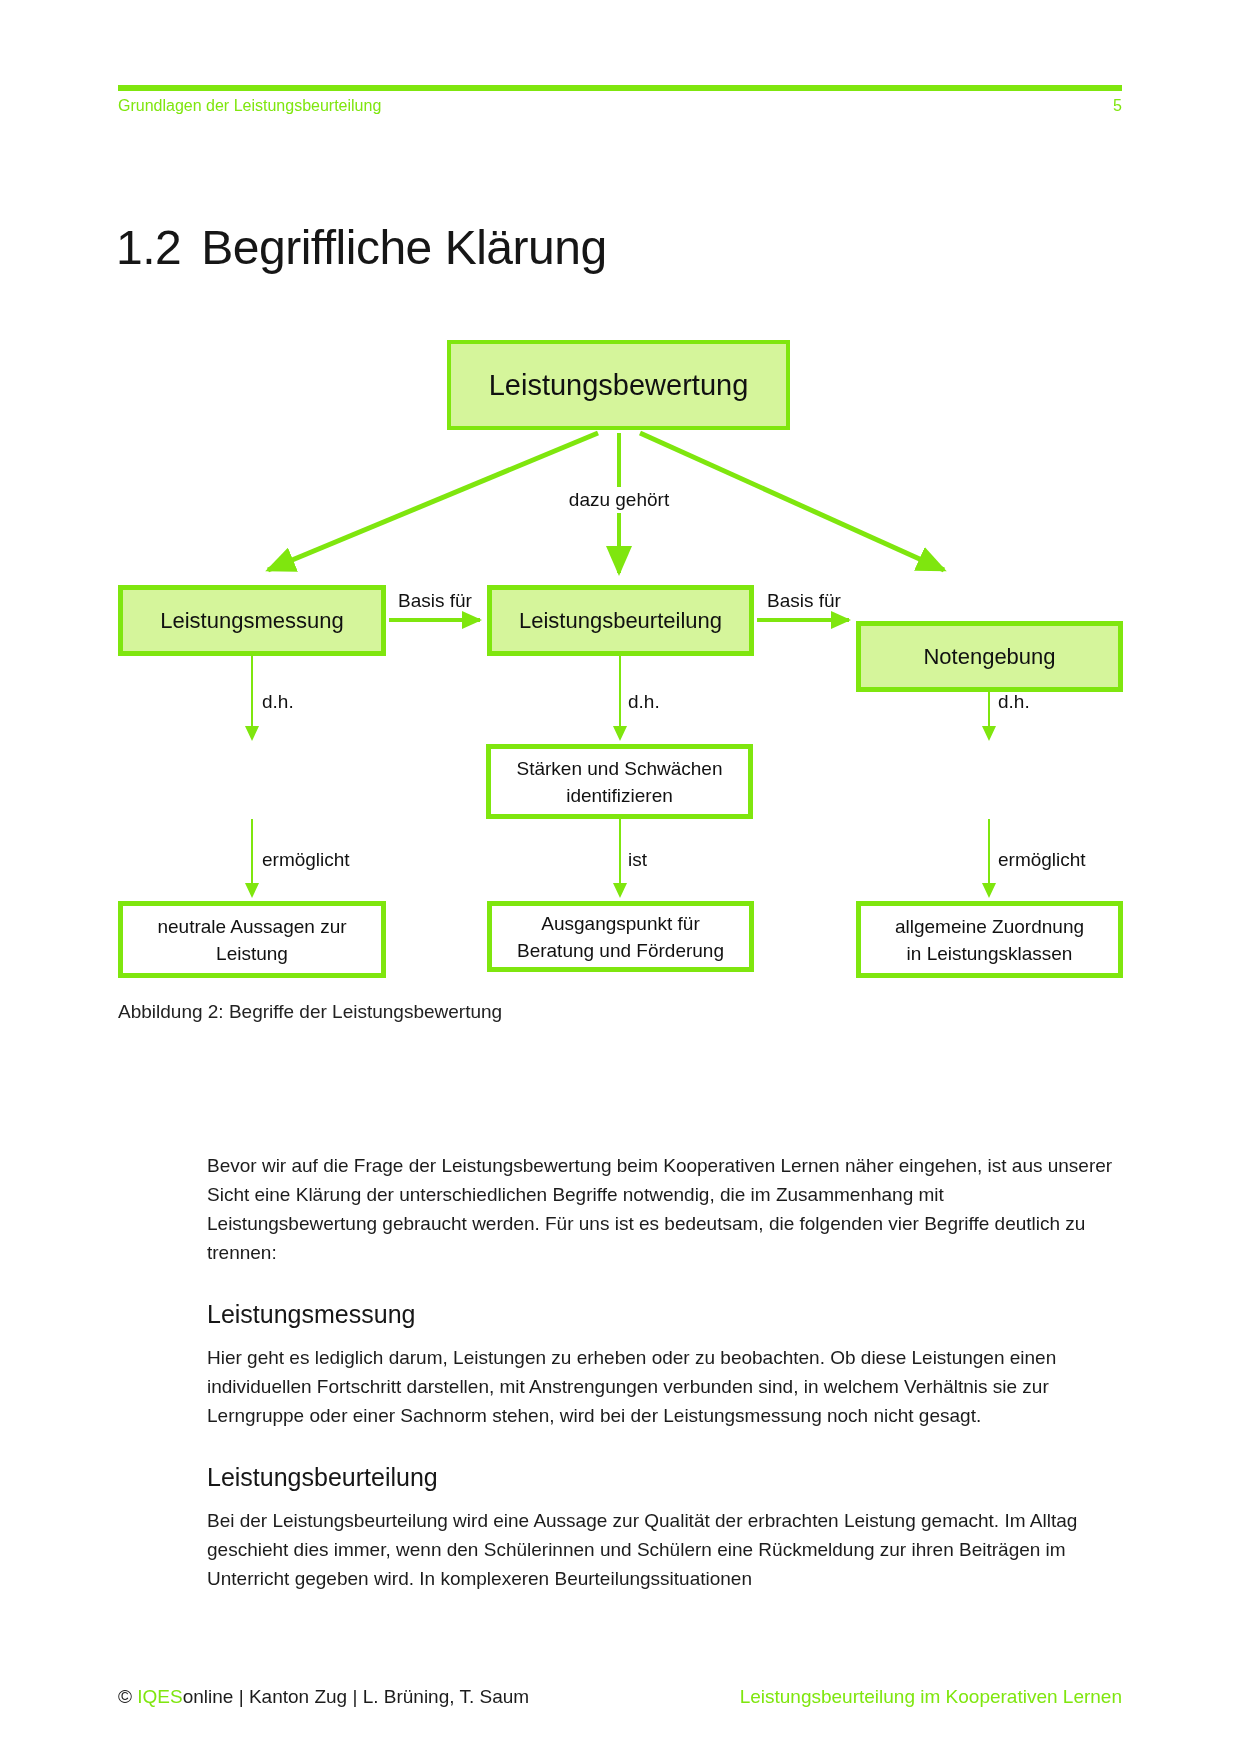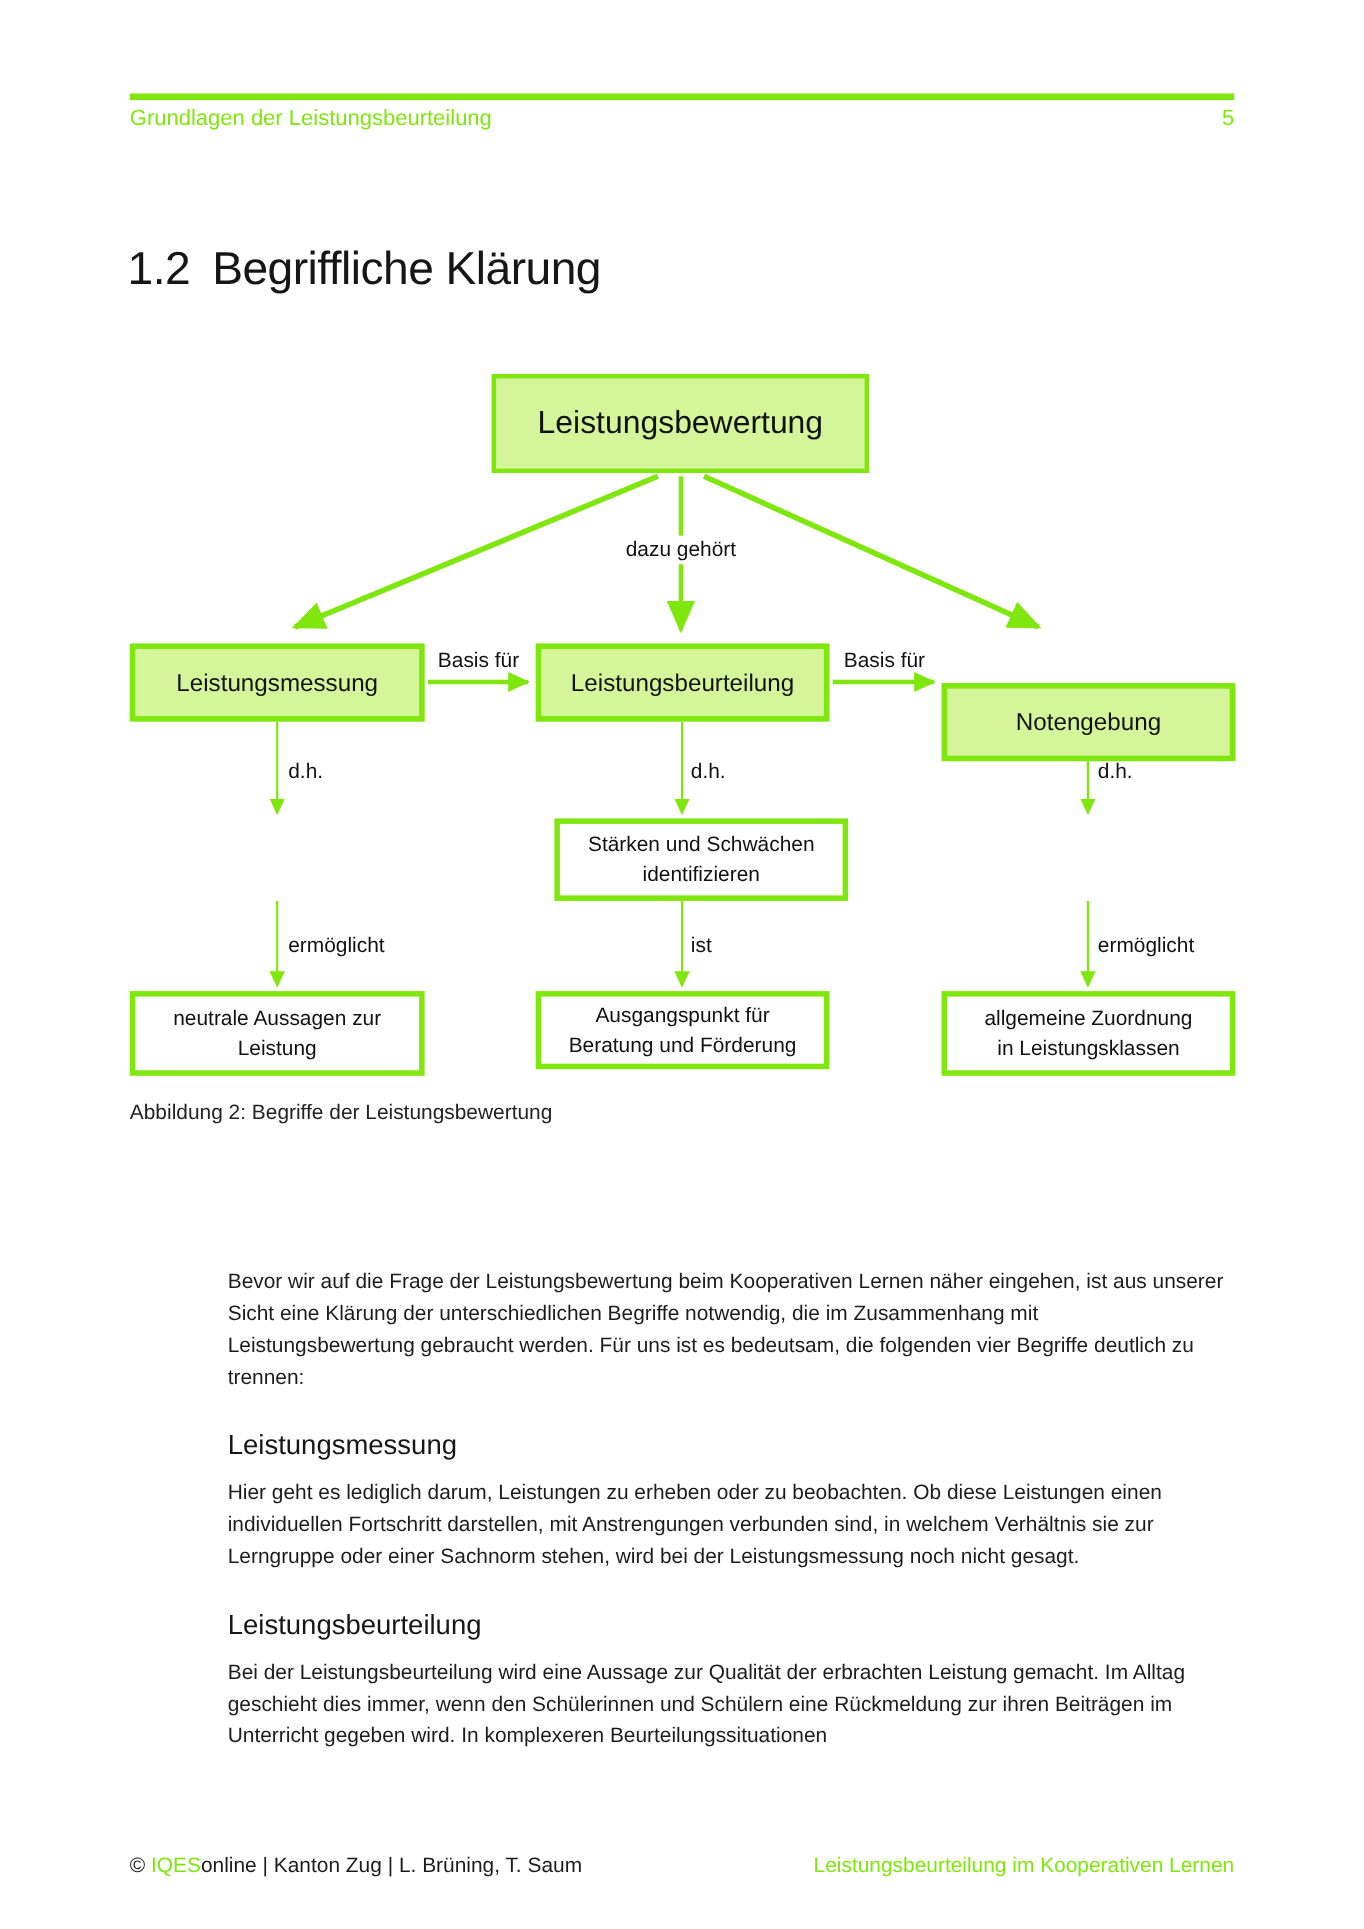--- a/index.html
+++ b/index.html
@@ -8,35 +8,35 @@
     --ink:#1a1a1a;
   }
   html,body{margin:0;padding:0;background:#ffffff;}
   .page{
     position:relative;width:1240px;height:1754px;background:#fff;overflow:hidden;
     font-family:"Liberation Sans","DejaVu Sans",sans-serif;color:var(--ink);
   }
   
   .header-rule{position:absolute;left:118px;top:85px;width:1004px;height:6px;background:var(--accent);}
   .header-row{position:absolute;left:118px;top:97px;width:1004px;display:flex;justify-content:space-between;
-    font-size:20px;color:var(--accent);}
+    font-size:16px;color:var(--accent);}
   
-  .h1{position:absolute;left:116px;top:220px;font-size:42px;letter-spacing:-0.5px;color:#161616;}
+  .h1{position:absolute;left:116px;top:220px;font-size:48px;letter-spacing:-0.5px;color:#161616;}
   .h1 .num{margin-right:20px;}
   
   .dbox{position:absolute;box-sizing:border-box;display:flex;flex-direction:column;
     justify-content:center;align-items:center;text-align:center;color:#111;}
   .fill{background:var(--boxfill);border:4px solid var(--accent);}
   .open{background:#ffffff;border:5px solid var(--accent);}
   .root-box{left:447px;top:340px;width:343px;height:90px;font-size:29px;}
   .t1{left:118px;top:585px;width:268px;height:71px;font-size:22px;border-width:5px;}
   .t2{left:487px;top:585px;width:267px;height:71px;font-size:22px;border-width:5px;}
   .t3{left:856px;top:585px;width:267px;height:71px;font-size:22px;border-width:5px;margin-top:36px;}
   .d1{left:118px;top:744px;width:268px;height:75px;font-size:19px;line-height:27px;}
-  .d2{left:504px;top:744px;width:267px;height:75px;font-size:19px;line-height:27px;}
+  .d2{left:486px;top:744px;width:267px;height:75px;font-size:19px;line-height:27px;}
   .d3{left:856px;top:744px;width:267px;height:75px;font-size:19px;line-height:27px;}
   .r1{left:118px;top:901px;width:268px;height:77px;font-size:19px;line-height:27px;}
   .r2{left:487px;top:901px;width:267px;height:71px;font-size:19px;line-height:27px;}
   .r3{left:856px;top:901px;width:267px;height:77px;font-size:19px;line-height:27px;}
   
   .dlabel{position:absolute;font-size:19px;color:#111;white-space:nowrap;}
   .dazu{left:545px;top:487px;width:148px;text-align:center;background:#fff;padding:2px 0;}
   .basis1{left:383px;top:590px;width:104px;text-align:center;}
   .basis2{left:752px;top:590px;width:104px;text-align:center;}
   .dh1,.rel1{left:262px;}

